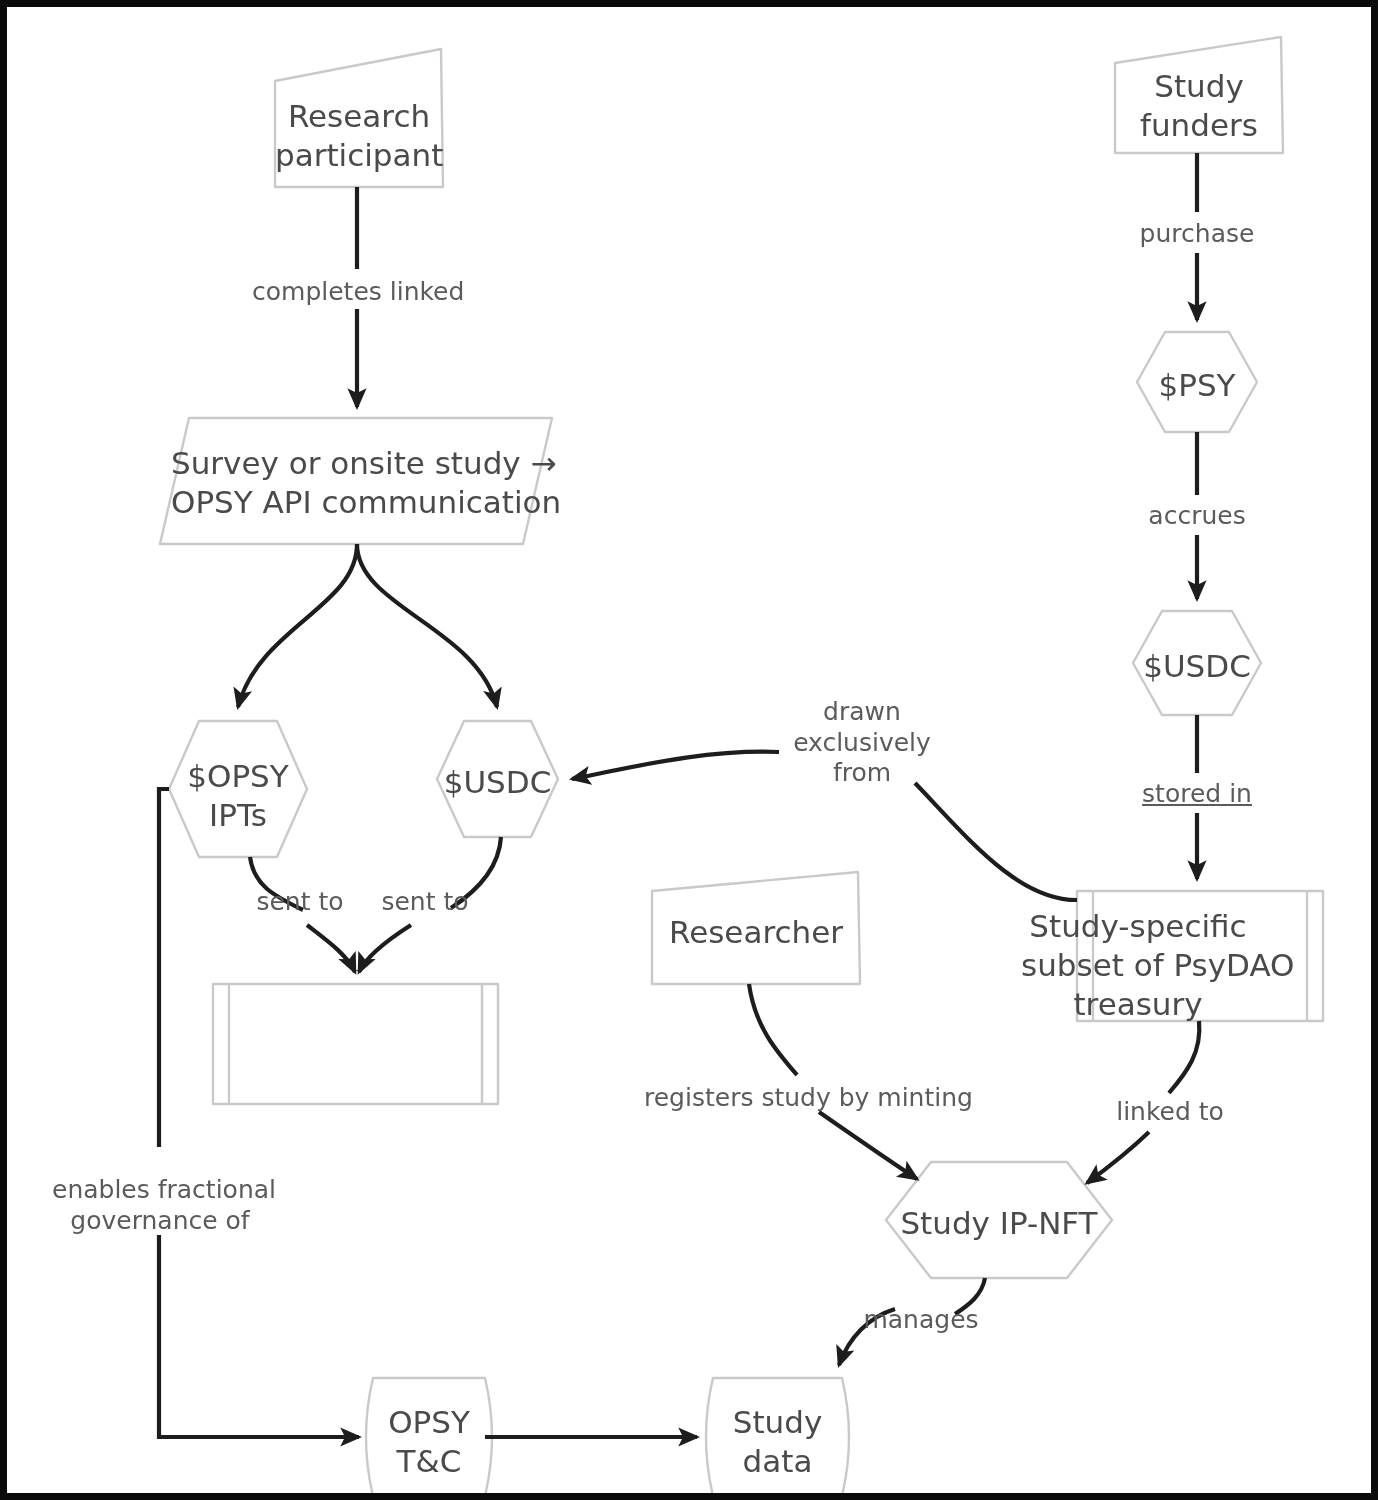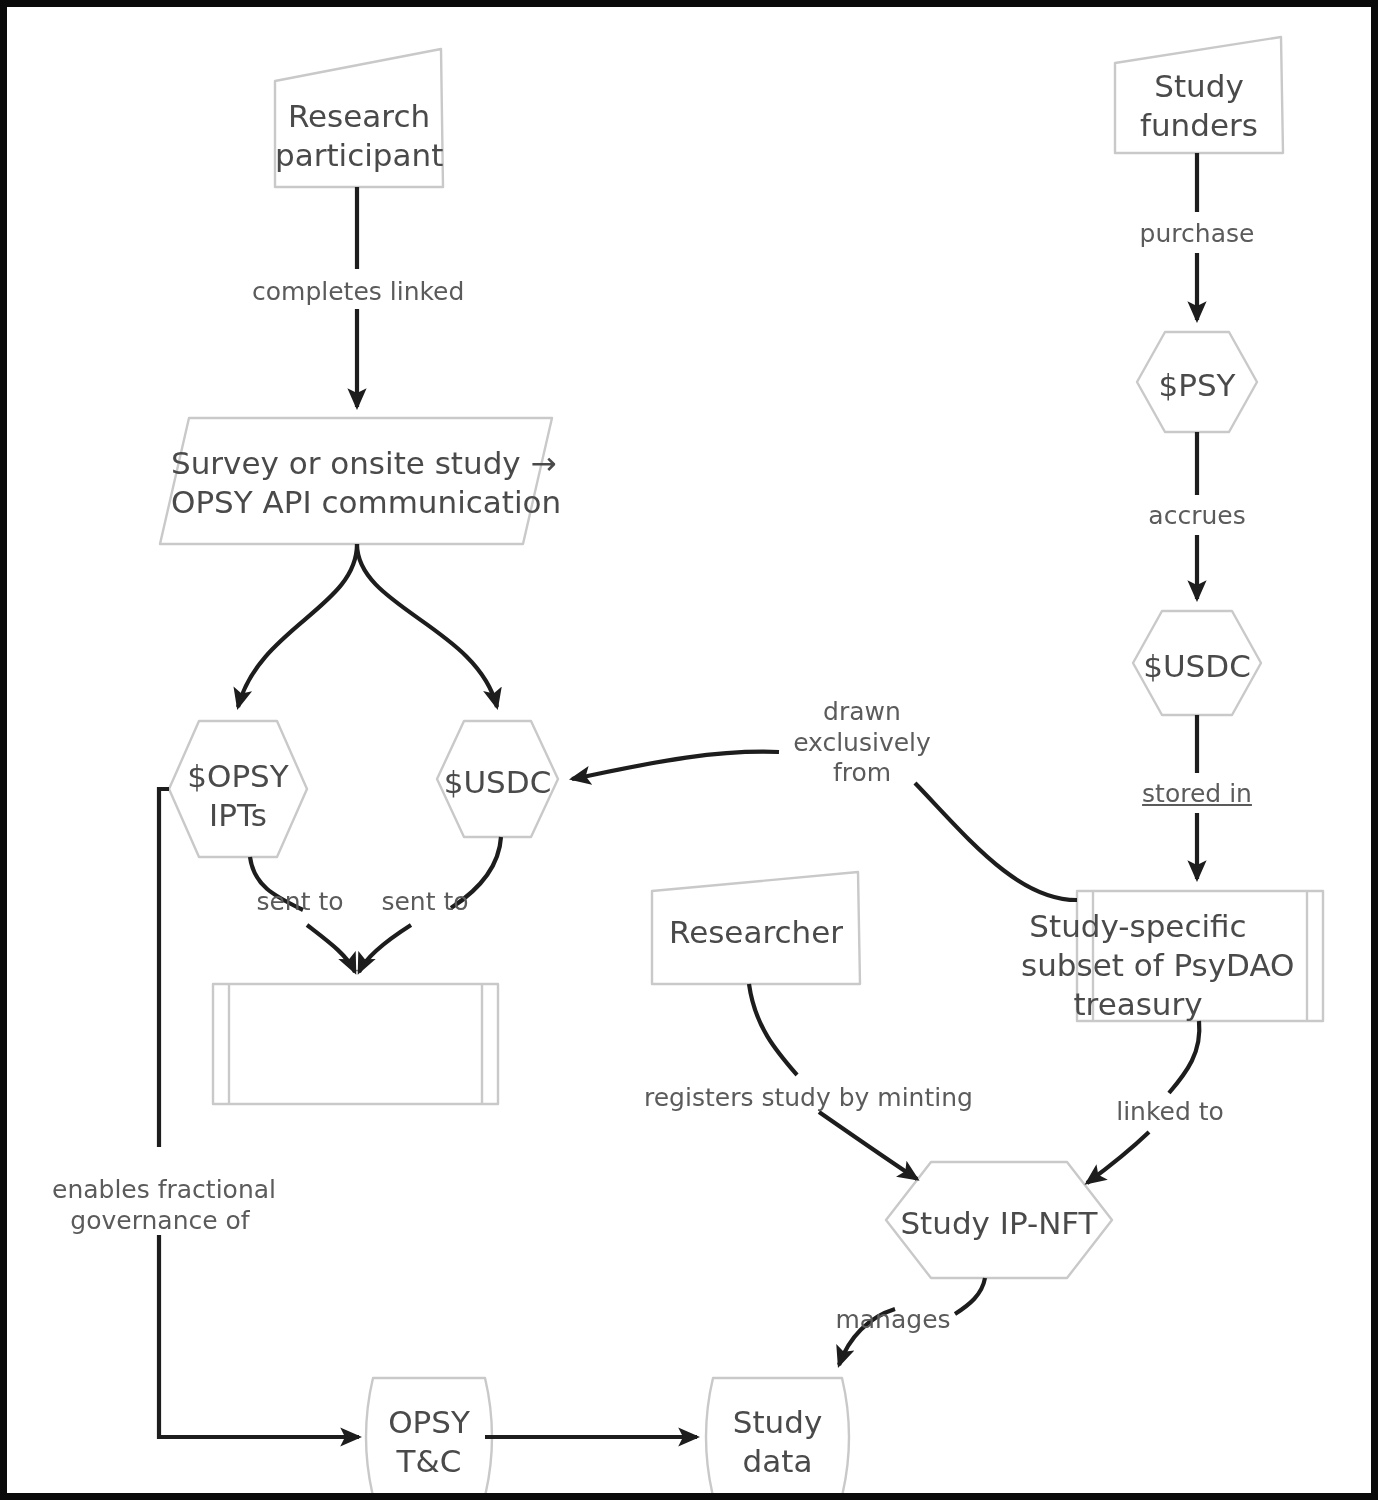--- a/index.html
+++ b/index.html
@@ -147,17 +147,17 @@
   <div class="lbl" style="left:243px;top:880px;width:100px;">sent to</div>
   <div class="lbl" style="left:368px;top:880px;width:100px;">sent to</div>
   <div class="lbl" style="left:1128px;top:212px;width:124px;">purchase</div>
   <div class="lbl" style="left:1135px;top:494px;width:110px;text-align:center;">accrues</div>
   <div class="lbl" style="left:1133px;top:772px;width:114px;text-decoration:underline;">stored in</div>
   <div class="lbl" style="left:775px;top:690px;width:160px;">drawn
 exclusively
 from</div>
   <div class="lbl" style="left:637px;top:1076px;width:328px;">registers study by minting</div>
   <div class="lbl" style="left:1106px;top:1090px;width:114px;">linked to</div>
-  <div class="lbl" style="left:828px;top:1298px;width:116px;">manages</div>
+  <div class="lbl" style="left:856px;top:1298px;width:116px;">manages</div>
   <div class="lbl" style="left:45px;top:1168px;width:216px;">enables fractional
 governance of</div>
 
 </div>
 
 </body></html>

